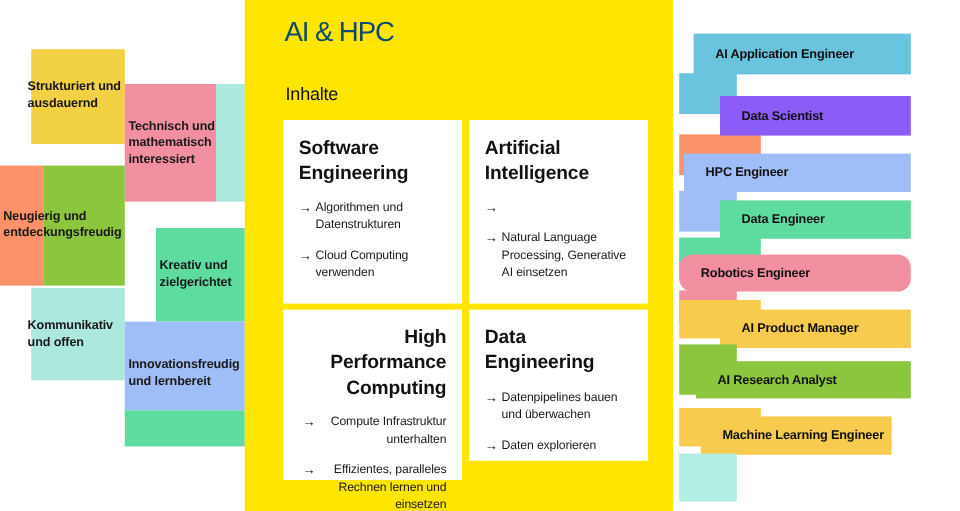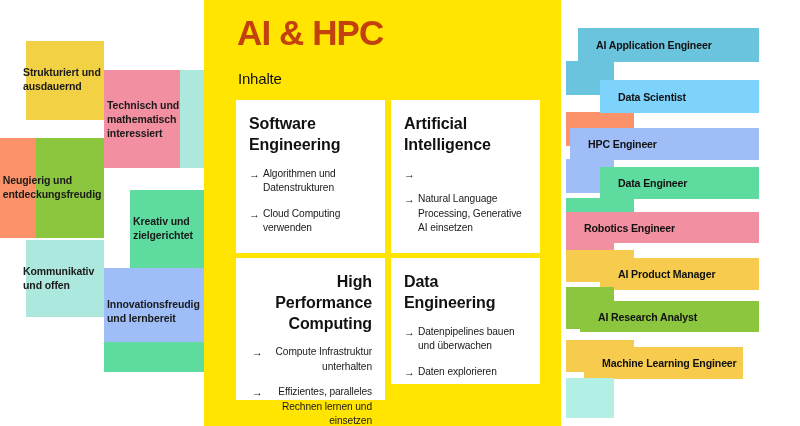--- a/index.html
+++ b/index.html
@@ -45,24 +45,24 @@
     left: 204px;
     top: 0;
     width: 357px;
     height: 426px;
     background: #FFE500;
   }
   #panel-title {
     position: absolute;
     left: 33px;
     top: 15px;
-    font-size: 35px;
-    font-weight: bold;
+    font-size: 23px;
+    font-weight: normal;
     letter-spacing: -0.9px;
-    color: #c2410c;
+    color: #0c4a6e;
     line-height: 1;
   }
   #panel-subtitle {
     position: absolute;
     left: 34px;
     top: 70px;
     font-size: 15px;
     font-weight: normal;
     color: #111111;
     letter-spacing: -0.2px;
@@ -204,36 +204,36 @@
   </div>
 
   <div>
 
     <div class="jobbar-tail" style="left:566px; top:61px; width:48px; height:34px; background:#6BC4DE;"></div>
     <div class="jobbar-main" style="left:578px; top:28px; width:181px; height:34px; background:#6BC4DE;">
       <span class="jobbar-label">AI Application Engineer</span>
     </div>
 
     <div class="jobbar-tail" style="left:566px; top:112px; width:68px; height:34px; background:#FB9269;"></div>
-    <div class="jobbar-main" style="left:600px; top:80px; width:159px; height:33px; background:#7dd3fc;align-items:center;">
+    <div class="jobbar-main" style="left:600px; top:80px; width:159px; height:33px; background:#8b5cf6;align-items:center;">
       <span class="jobbar-label">Data Scientist</span>
     </div>
 
     <div class="jobbar-tail" style="left:566px; top:159px; width:48px; height:34px; background:#9FBDF7;"></div>
     <div class="jobbar-main" style="left:570px; top:128px; width:189px; height:32px; background:#9FBDF7;">
       <span class="jobbar-label">HPC Engineer</span>
     </div>
 
     <div class="jobbar-tail" style="left:566px; top:198px; width:68px; height:34px; background:#5EDCA0;"></div>
     <div class="jobbar-main" style="left:600px; top:167px; width:159px; height:32px; background:#5EDCA0;">
       <span class="jobbar-label">Data Engineer</span>
     </div>
 
     <div class="jobbar-tail" style="left:566px; top:242px; width:48px; height:28px; background:#F28FA0;"></div>
-    <div class="jobbar-main" style="left:566px; top:212px; width:193px; height:31px; background:#F28FA0;">
+    <div class="jobbar-main" style="left:566px; top:212px; width:193px; height:31px; background:#F28FA0;border-radius:11px;">
       <span class="jobbar-label">Robotics Engineer</span>
     </div>
 
     <div class="jobbar-tail" style="left:566px; top:250px; width:68px; height:32px; background:#F7CB4D;"></div>
     <div class="jobbar-main" style="left:600px; top:258px; width:159px; height:32px; background:#F7CB4D;">
       <span class="jobbar-label">AI Product Manager</span>
     </div>
 
     <div class="jobbar-tail" style="left:566px; top:287px; width:48px; height:42px; background:#8CC63F;"></div>
     <div class="jobbar-main" style="left:580px; top:301px; width:179px; height:31px; background:#8CC63F;">

